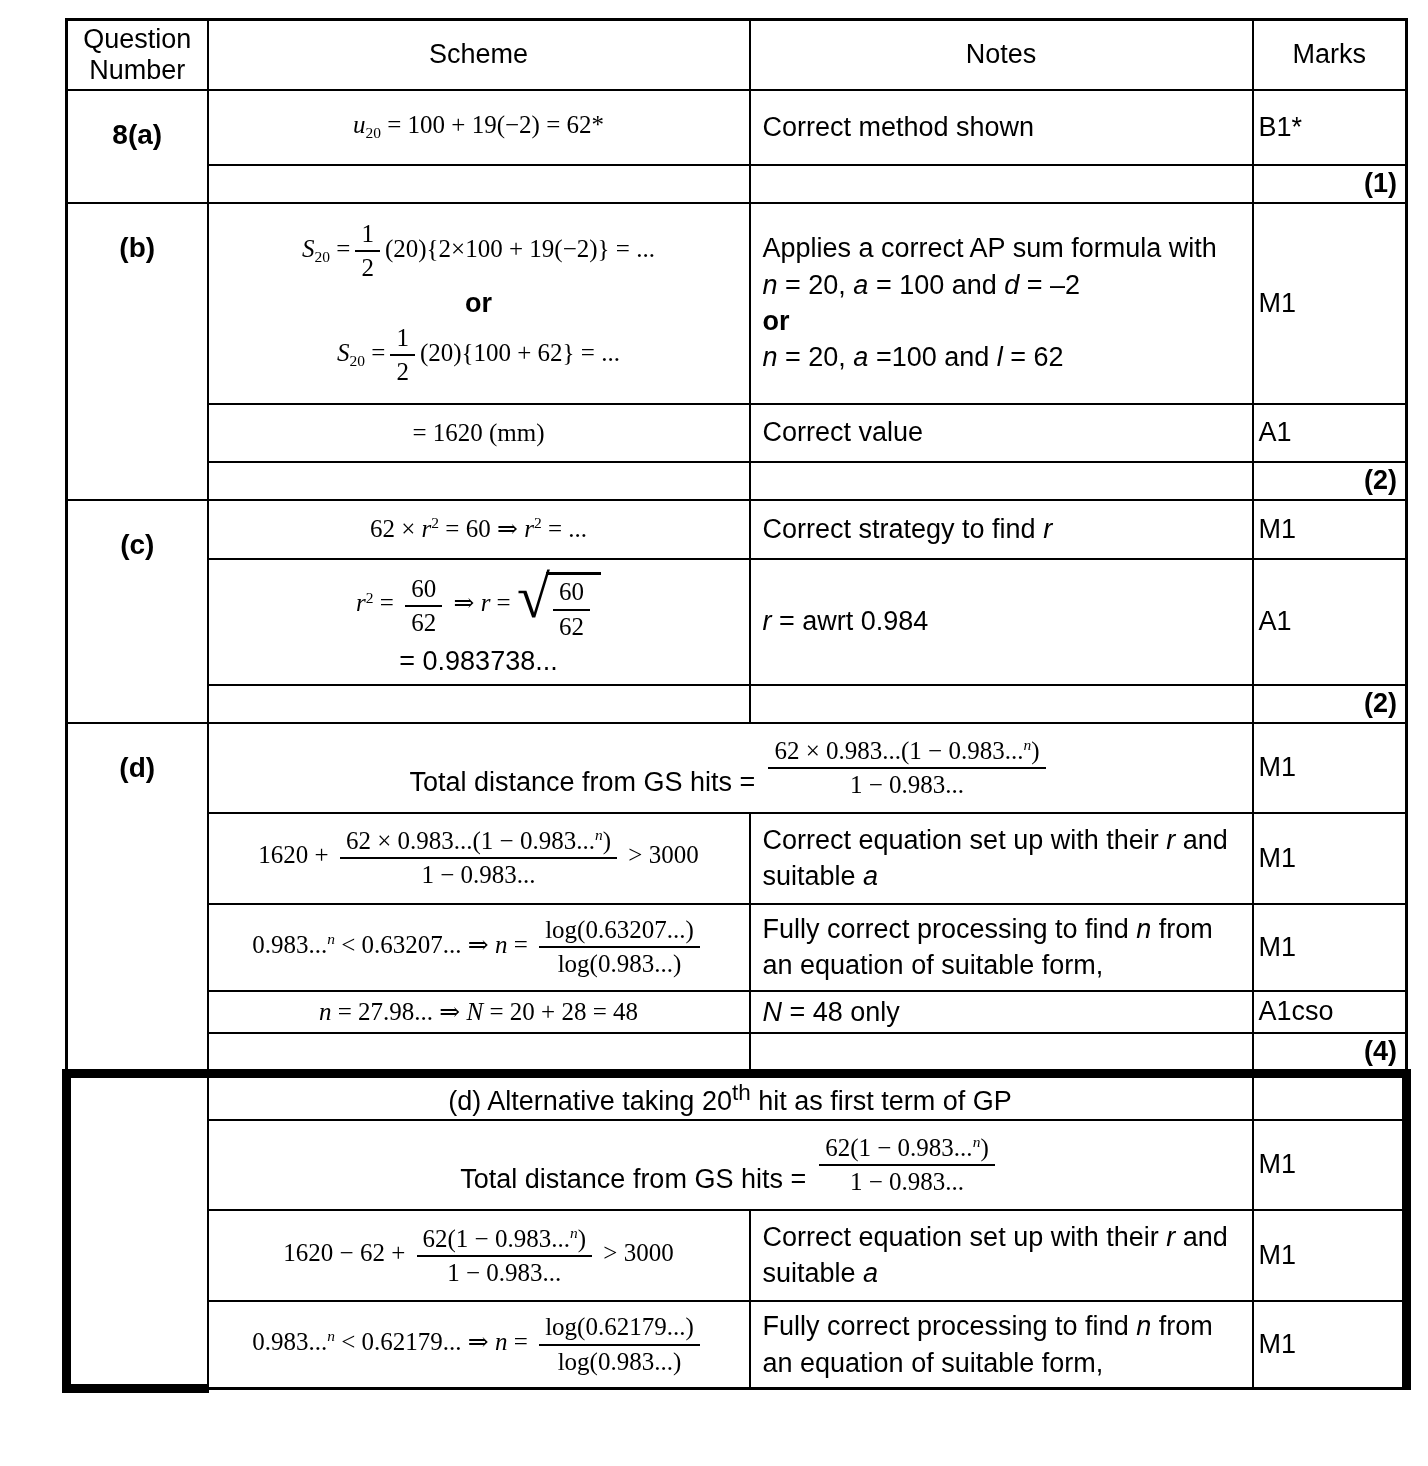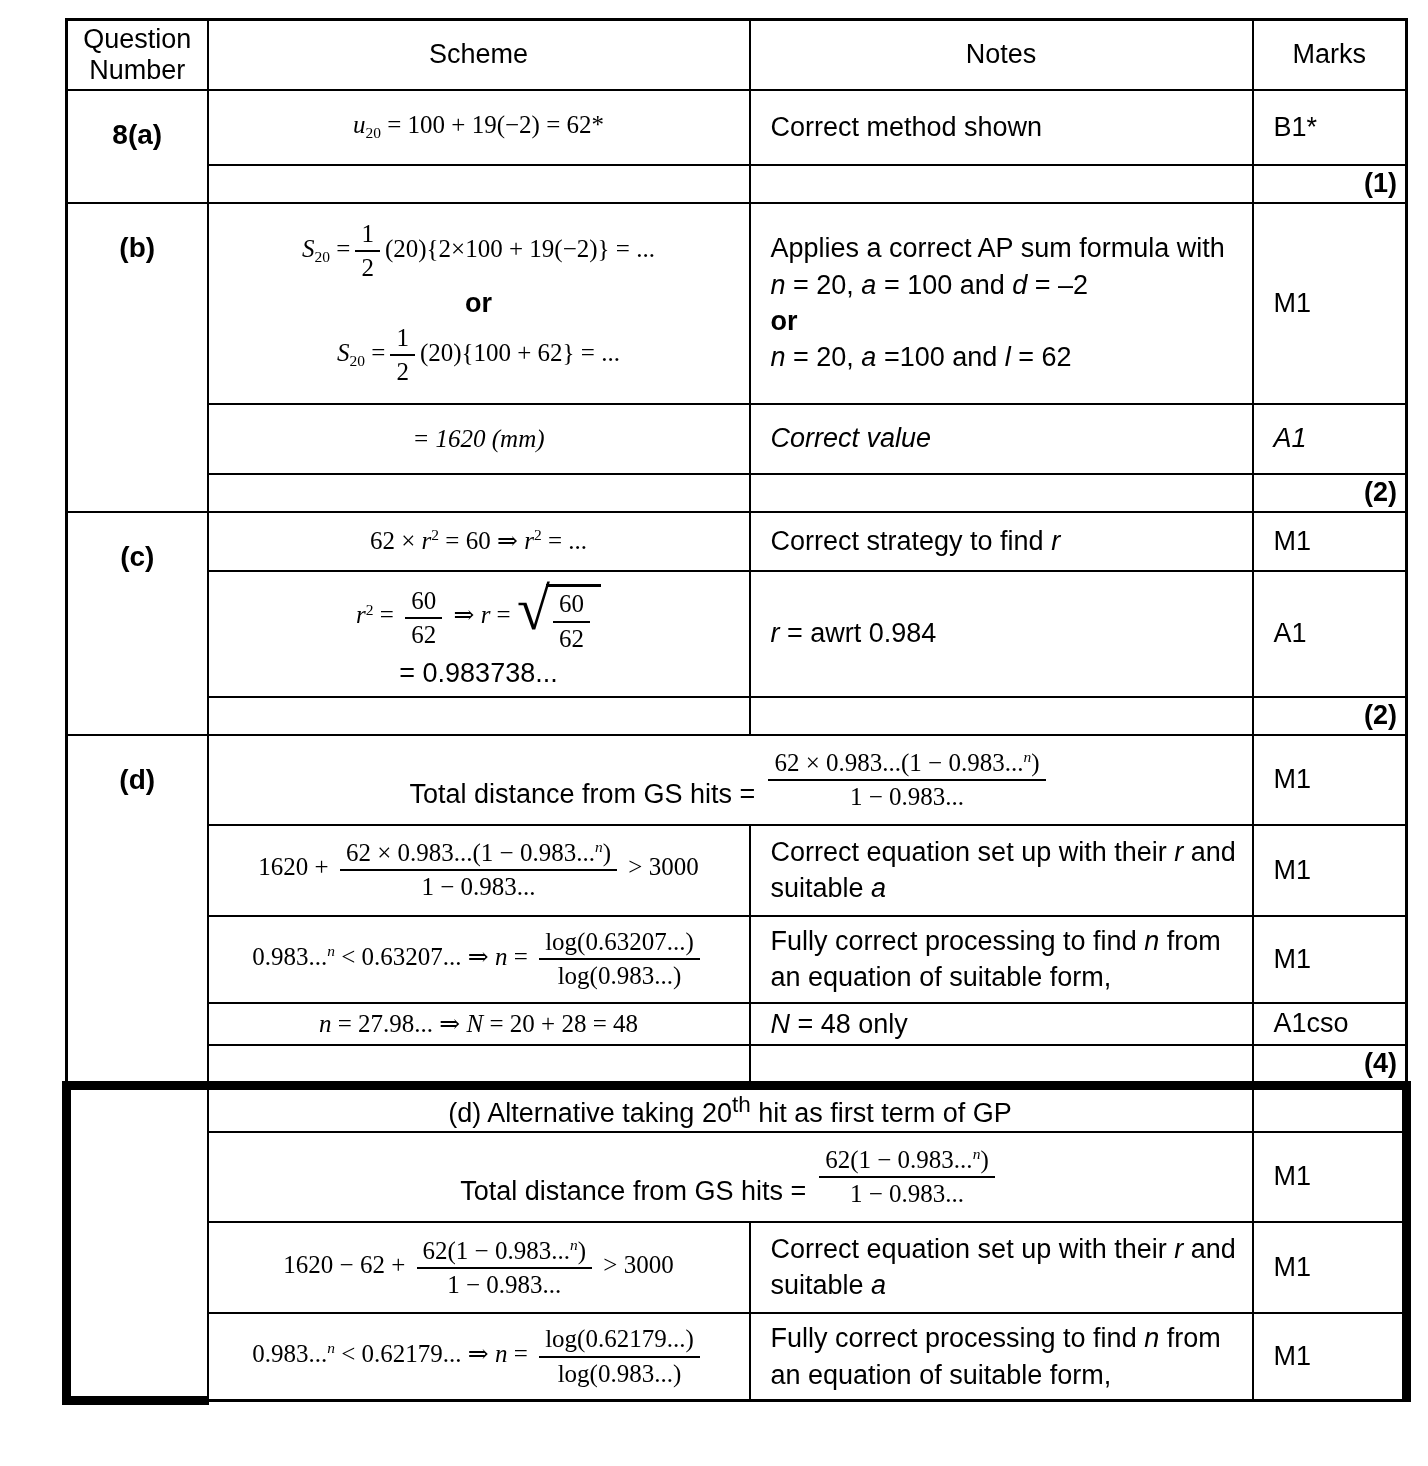--- a/index.html
+++ b/index.html
@@ -6,42 +6,42 @@
   body{width:1428px;height:1466px;position:relative;font-family:"Liberation Sans",sans-serif;}
   table.ms{
     position:absolute;left:62px;top:18px;width:1340px;
     border-collapse:collapse;table-layout:fixed;
     border:3px solid #000;
   }
   td,th{border:2px solid #000;overflow:hidden;padding:2px 6px;vertical-align:middle;}
   th{font-weight:normal;font-size:27px;text-align:center;}
   .qn{font-weight:bold;font-size:28px;text-align:center;vertical-align:top;padding-top:28px;}
   .scheme{text-align:center;}
-  .notes{font-size:27px;text-align:left;padding-left:20px;line-height:1.35;}
-  .marks{font-size:27px;text-align:left;padding-left:20px;}
+  .notes{font-size:27px;text-align:left;padding-left:12px;line-height:1.35;}
+  .marks{font-size:27px;text-align:left;padding-left:5px;}
   .subtotal{font-size:27px;font-weight:bold;text-align:right;padding-right:8px;}
   .sans{font-family:"Liberation Sans",sans-serif;font-size:27px;}
   .bold{font-weight:bold;}
   .vi{font-style:italic;}
   
   .math{font-family:"Liberation Serif","DejaVu Serif",serif;font-size:25px;line-height:1.2;}
   .mi{font-style:italic;}
   .msub{font-size:0.62em;vertical-align:-0.35em;}
   .msup{font-size:0.62em;vertical-align:0.55em;}
   .frac{display:inline-flex;flex-direction:column;align-items:center;vertical-align:middle;line-height:1.05;margin:0 5px;}
   .frac .fnum{padding:0 6px 3px;border-bottom:2px solid #000;}
   .frac .fden{padding:3px 6px 0;}
   .sqrt{display:inline-flex;align-items:flex-start;vertical-align:middle;}
   .sqrt .radsym{font-size:2.4em;line-height:0.85;margin-right:-4px;}
   .sqrt .radbody{border-top:3px solid #000;padding:4px 6px 0 2px;}
   .mline{margin:6px 0;}
   .mergedcenter{display:flex;justify-content:center;align-items:flex-end;gap:8px;}
   
   tr.r-head{height:70px;} tr.r-8a{height:75px;} tr.r-sub{height:38px;}
-  tr.r-b{height:201px;} tr.r-b2{height:70px;font-style:italic;}
+  tr.r-b{height:201px;} tr.r-b2{height:58px;}
   tr.r-c1{height:59px;} tr.r-c2{height:126px;}
   tr.r-d1{height:90px;} tr.r-d2{height:91px;} tr.r-d3{height:87px;} tr.r-d4{height:40px;}
   tr.r-altH{height:42px;} tr.r-alt1{height:90px;} tr.r-alt2{height:91px;} tr.r-alt3{height:88px;}
   
   .alt-qn{border-left:9px solid #000;border-top:9px solid #000;border-bottom:9px solid #000;}
   .alt-top{border-top:9px solid #000;}
   .alt-right{border-right:9px solid #000;}
 </style>
 </head>
 <body>

